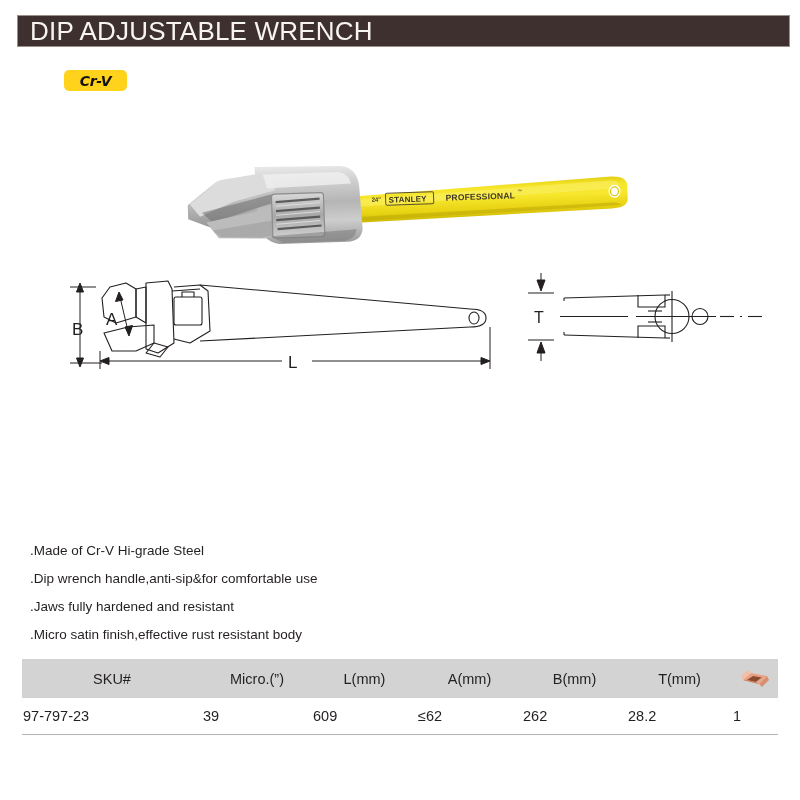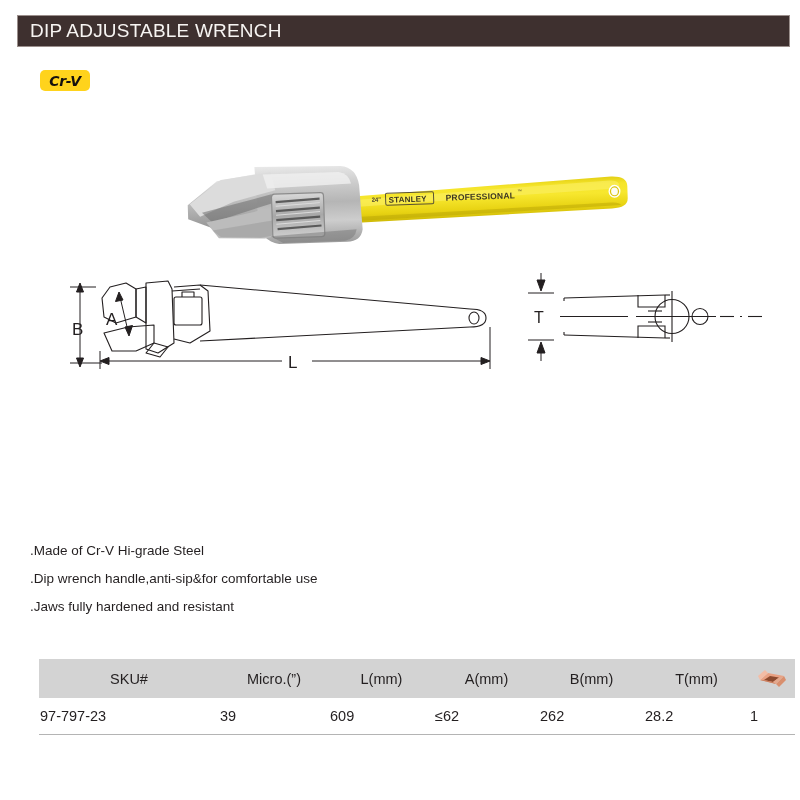--- a/index.html
+++ b/index.html
@@ -24,33 +24,33 @@
     width: 773px;
     height: 32px;
     background: #3e302f;
     border: 1px solid #9b8f8c;
     box-sizing: border-box;
     display: flex;
     align-items: center;
   }
   .header-title {
     color: #f7f4f2;
-    font-size: 19px;
+    font-size: 26px;
     letter-spacing: 0.2px;
     padding-left: 12px;
     font-weight: 400;
     white-space: nowrap;
   }
 
   
   .badge {
     position: absolute;
-    left: 40px;
+    left: 64px;
     top: 70px;
-    width: 50px;
+    width: 63px;
     height: 21px;
     background: #ffd31c;
     border-radius: 5px;
     display: flex;
     align-items: center;
     justify-content: center;
   }
   .badge-label {
     font-family: "DejaVu Sans", sans-serif;
     font-size: 14px;
@@ -95,21 +95,21 @@
   .feature-line {
     font-size: 13.5px;
     color: #231f20;
     line-height: 28px;
     white-space: nowrap;
   }
 
   
   .spec-table {
     position: absolute;
-    left: 39px;
+    left: 22px;
     top: 659px;
     width: 756px;
     border-collapse: collapse;
     table-layout: fixed;
   }
   .spec-table th {
     background: #d3d3d3;
     height: 37px;
     font-size: 14.5px;
     font-weight: normal;
@@ -341,20 +341,21 @@
       <line x1="21" y1="88" x2="21" y2="96"></line>
     </g>
     <text x="14" y="58" font-family="'Liberation Sans', sans-serif" font-size="16" fill="#231f20">T</text>
   </svg>
 </div>
 
 <div class="features">
   <div class="feature-line">.Made of Cr-V Hi-grade Steel</div>
   <div class="feature-line">.Dip wrench handle,anti-sip&amp;for comfortable use</div>
   <div class="feature-line">.Jaws fully hardened and resistant</div>
+  <div class="feature-line">.Micro satin finish,effective rust resistant body</div>
 </div>
 
 <table class="spec-table">
   <colgroup>
     <col class="col-sku">
       <col class="col-spec">
       <col class="col-l">
     <col class="col-a">
       <col class="col-b">
       <col class="col-t">

